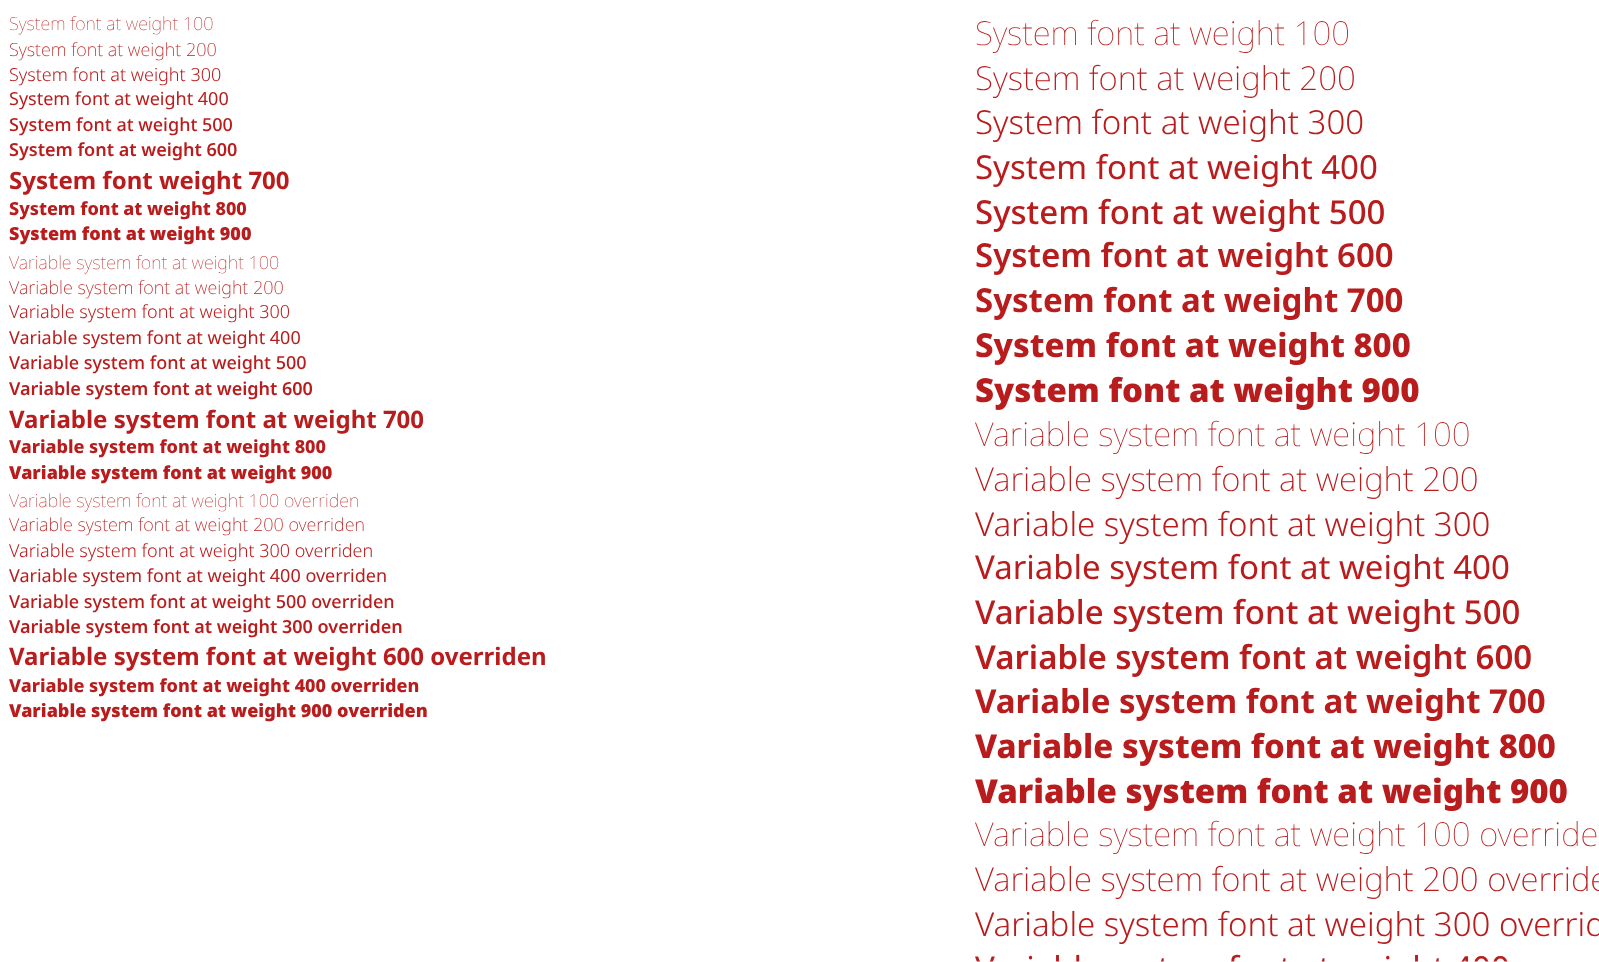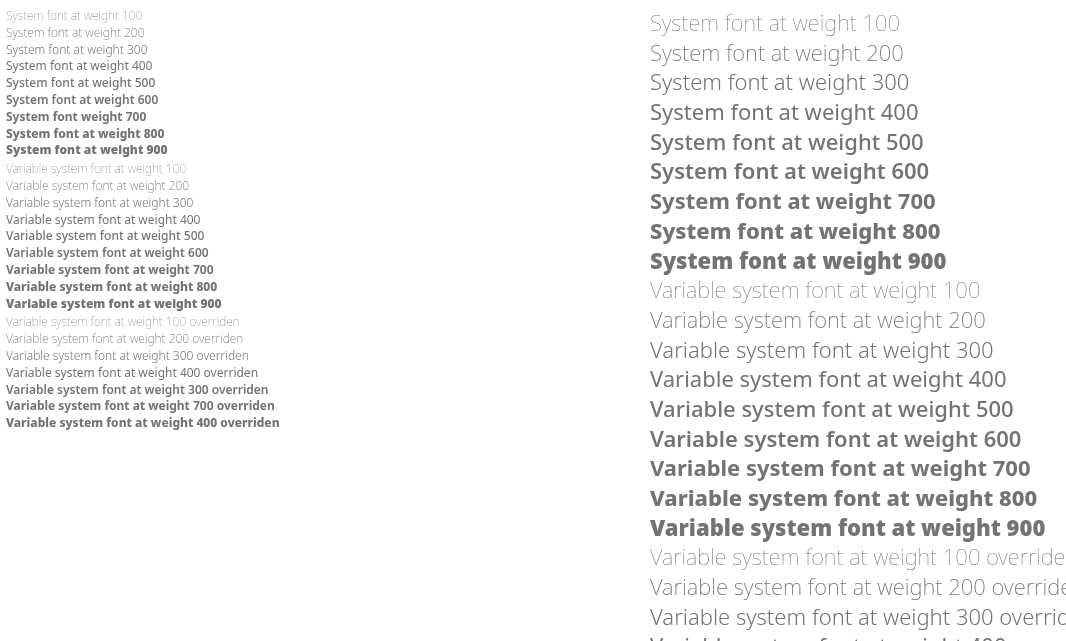--- a/index.html
+++ b/index.html
@@ -8,31 +8,31 @@
       box-sizing: border-box;
     }
     body {
       background: #ffffff;
       font-family: system-ui, -apple-system, sans-serif;
       font-size: 13px;
       line-height: 1.4;
     }
     .font-line {
       display: block;
-      color: #737373;
+      color: #b91c1c;
       white-space: nowrap;
     }
     
     .left-w100 { font-weight: 100; font-size: 12px; }
     .left-w200 { font-weight: 200; font-size: 12px; }
     .left-w300 { font-weight: 300; font-size: 12px; }
     .left-w400 { font-weight: 400; font-size: 12px; }
     .left-w500 { font-weight: 500; font-size: 12px; }
     .left-w600 { font-weight: 600; font-size: 12px; }
-    .left-w700 { font-weight: 700; font-size: 12px; }
+    .left-w700 { font-weight: 700; font-size: 16px; }
     .left-w800 { font-weight: 800; font-size: 12px; }
     .left-w900 { font-weight: 900; font-size: 12px; }
 
     
     .right-w100 { font-weight: 100; font-size: 22px; line-height: 1.35; }
     .right-w200 { font-weight: 200; font-size: 22px; line-height: 1.35; }
     .right-w300 { font-weight: 300; font-size: 22px; line-height: 1.35; }
     .right-w400 { font-weight: 400; font-size: 22px; line-height: 1.35; }
     .right-w500 { font-weight: 500; font-size: 22px; line-height: 1.35; }
     .right-w600 { font-weight: 600; font-size: 22px; line-height: 1.35; }
@@ -64,23 +64,25 @@
     <span class="font-line left-w500">Variable system font at weight 500</span>
     <span class="font-line left-w600">Variable system font at weight 600</span>
     <span class="font-line left-w700">Variable system font at weight 700</span>
     <span class="font-line left-w800">Variable system font at weight 800</span>
     <span class="font-line left-w900">Variable system font at weight 900</span>
 
     <span class="font-line left-w100" style="margin-top:2px;">Variable system font at weight 100 overriden</span>
     <span class="font-line left-w200">Variable system font at weight 200 overriden</span>
     <span class="font-line left-w300">Variable system font at weight 300 overriden</span>
     <span class="font-line left-w400">Variable system font at weight 400 overriden</span>
+    <span class="font-line left-w500">Variable system font at weight 500 overriden</span>
     <span class="font-line left-w600">Variable system font at weight 300 overriden</span>
-    <span class="font-line left-w700">Variable system font at weight 700 overriden</span>
+    <span class="font-line left-w700">Variable system font at weight 600 overriden</span>
     <span class="font-line left-w800">Variable system font at weight 400 overriden</span>
+    <span class="font-line left-w900">Variable system font at weight 900 overriden</span>
   </div>
 
   <div style="position:absolute; left:650px; top:8px;">
 
     <span class="font-line right-w100">System font at weight 100</span>
     <span class="font-line right-w200">System font at weight 200</span>
     <span class="font-line right-w300">System font at weight 300</span>
     <span class="font-line right-w400">System font at weight 400</span>
     <span class="font-line right-w500">System font at weight 500</span>
     <span class="font-line right-w600">System font at weight 600</span>

